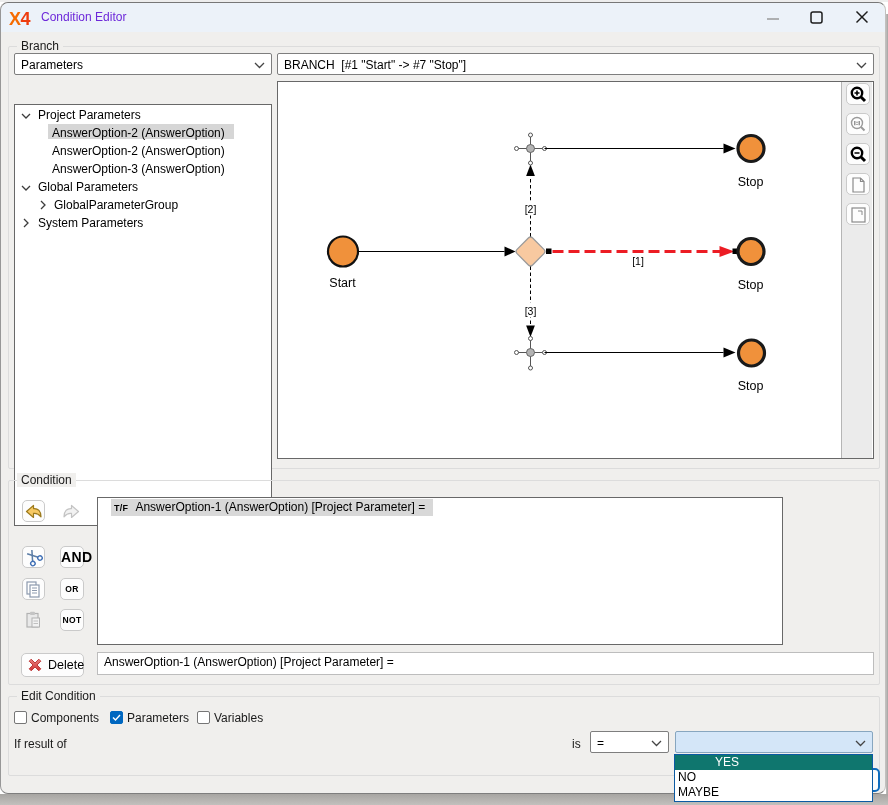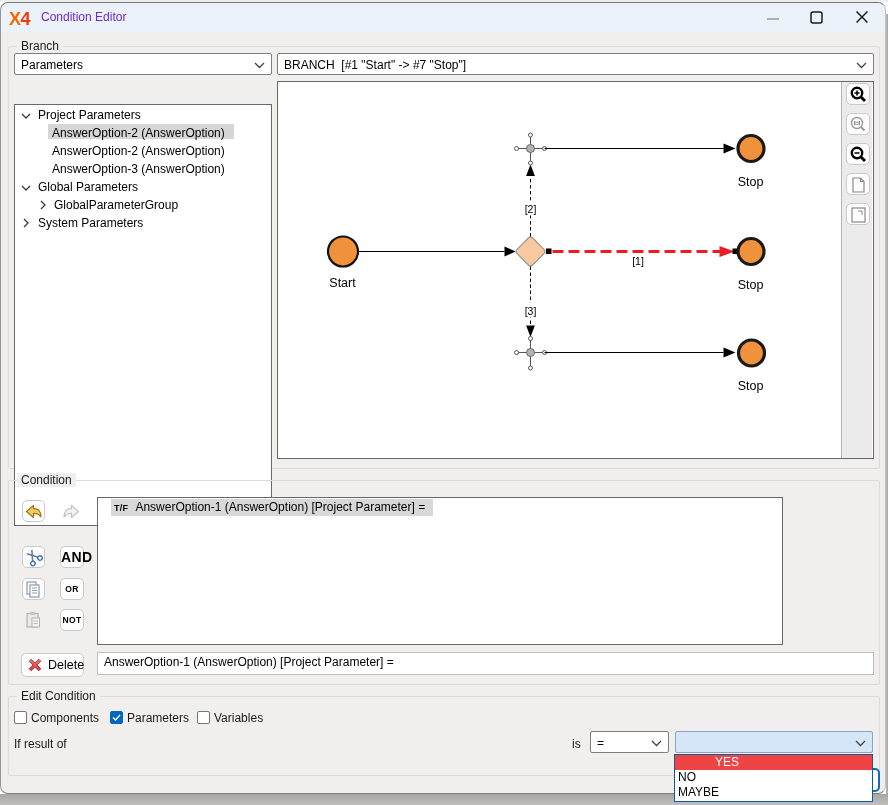--- a/index.html
+++ b/index.html
@@ -275,16 +275,16 @@
   <div class="combo" style="left:674px;top:728px;width:198px;background:#d4e6f8;border-color:#87a6bf;">
     <svg class="chev" width="11" height="7">
         <polyline points="1,1 5.5,5.5 10,1" fill="none" stroke="#454545" stroke-width="1.3"></polyline>
       </svg>
   </div>
 
   <div class="abs" style="left:819px;top:765px;width:60px;height:24px;background:#fdfdfd;border:2px solid #0f6cbd;border-radius:5px;"></div>
 </div>
 
 <div class="abs" style="left:674px;top:754px;width:199px;height:48px;background:#fff;border:1px solid #0b5aa3;">
-  <div class="ddi" style="top:0px;background:#ef4444;color:#fff;padding-left:40px;">YES</div>
+  <div class="ddi" style="top:0px;background:#0f766e;color:#fff;padding-left:40px;">YES</div>
   <div class="ddi" style="top:15px;color:#000;">NO</div>
   <div class="ddi" style="top:30px;color:#000;">MAYBE</div>
 </div>
 
 </body></html>

